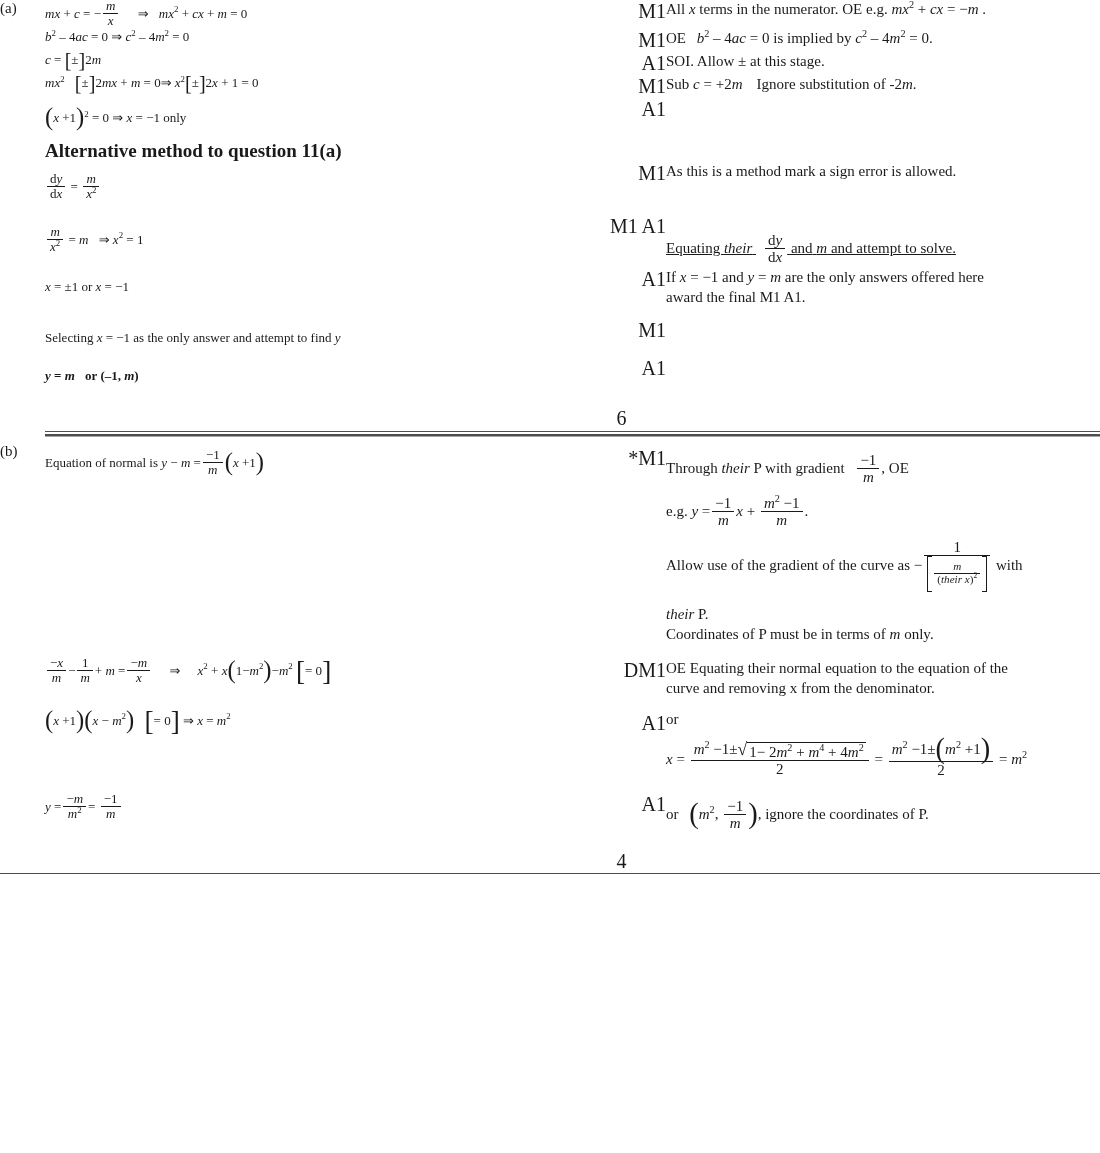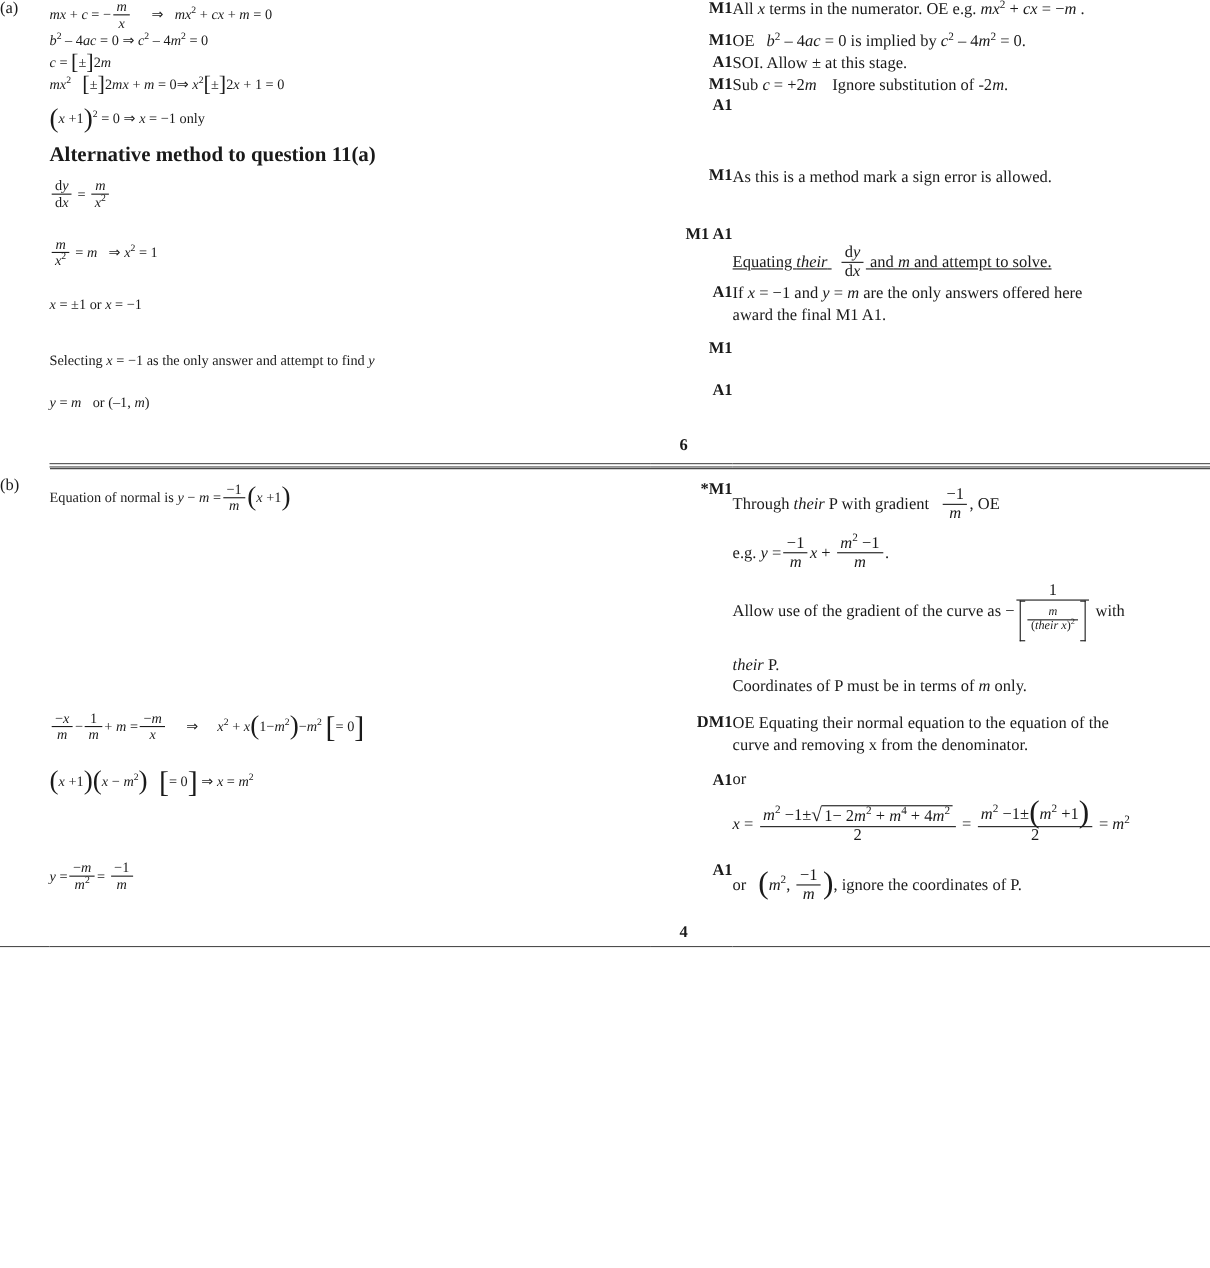--- a/index.html
+++ b/index.html
@@ -38,22 +38,22 @@
     border-left:1.6px solid #4d4d4d;
     border-top:1.6px solid #4d4d4d;
     padding:7px 8px 7px 12px;
     font-size:13px;
     min-height:20px;
   }
   .mark{
     border-left:1.6px solid #4d4d4d;
     border-top:1.6px solid #4d4d4d;
     padding:7px 8px 7px 6px;
-    font-size:15px;
-    font-weight:bold;
+    font-size:20px;
+    font-weight:normal;
     text-align:right;
     white-space:nowrap;
   }
   .mark.center{text-align:center;padding-right:14px;}
   .note{
     border-left:1.6px solid #4d4d4d;
     border-top:1.6px solid #4d4d4d;
     border-right:1.6px solid #4d4d4d;
     padding:7px 10px 7px 10px;
     font-size:15px;
@@ -234,21 +234,21 @@
     <td class="label"></td>
     <td class="work" style="padding-top:11px;padding-bottom:11px;">
       <span>Selecting </span><span class="m">x</span> <span class="up">= −1</span><span> as the only answer and attempt to find </span><span class="m">y</span>
     </td>
     <td class="mark">M1</td>
     <td class="note"></td>
   </tr>
 
   <tr>
     <td class="label"></td>
-    <td class="work" style="padding-top:11px;padding-bottom:11px;">
+    <td class="work" style="padding-top:11px;padding-bottom:11px;font-weight:bold;">
       <span class="m">y</span> <span class="up">=</span> <span class="m">m</span> <span class="gap-s"></span><span class="up">or</span> <span class="up">(–1,</span> <span class="m">m</span><span class="up">)</span>
     </td>
     <td class="mark">A1</td>
     <td class="note"></td>
   </tr>
 
   <tr>
     <td class="label"></td>
     <td class="work" style="height:36px;"></td>
     <td class="mark center" style="padding-top:12px;">6</td>

